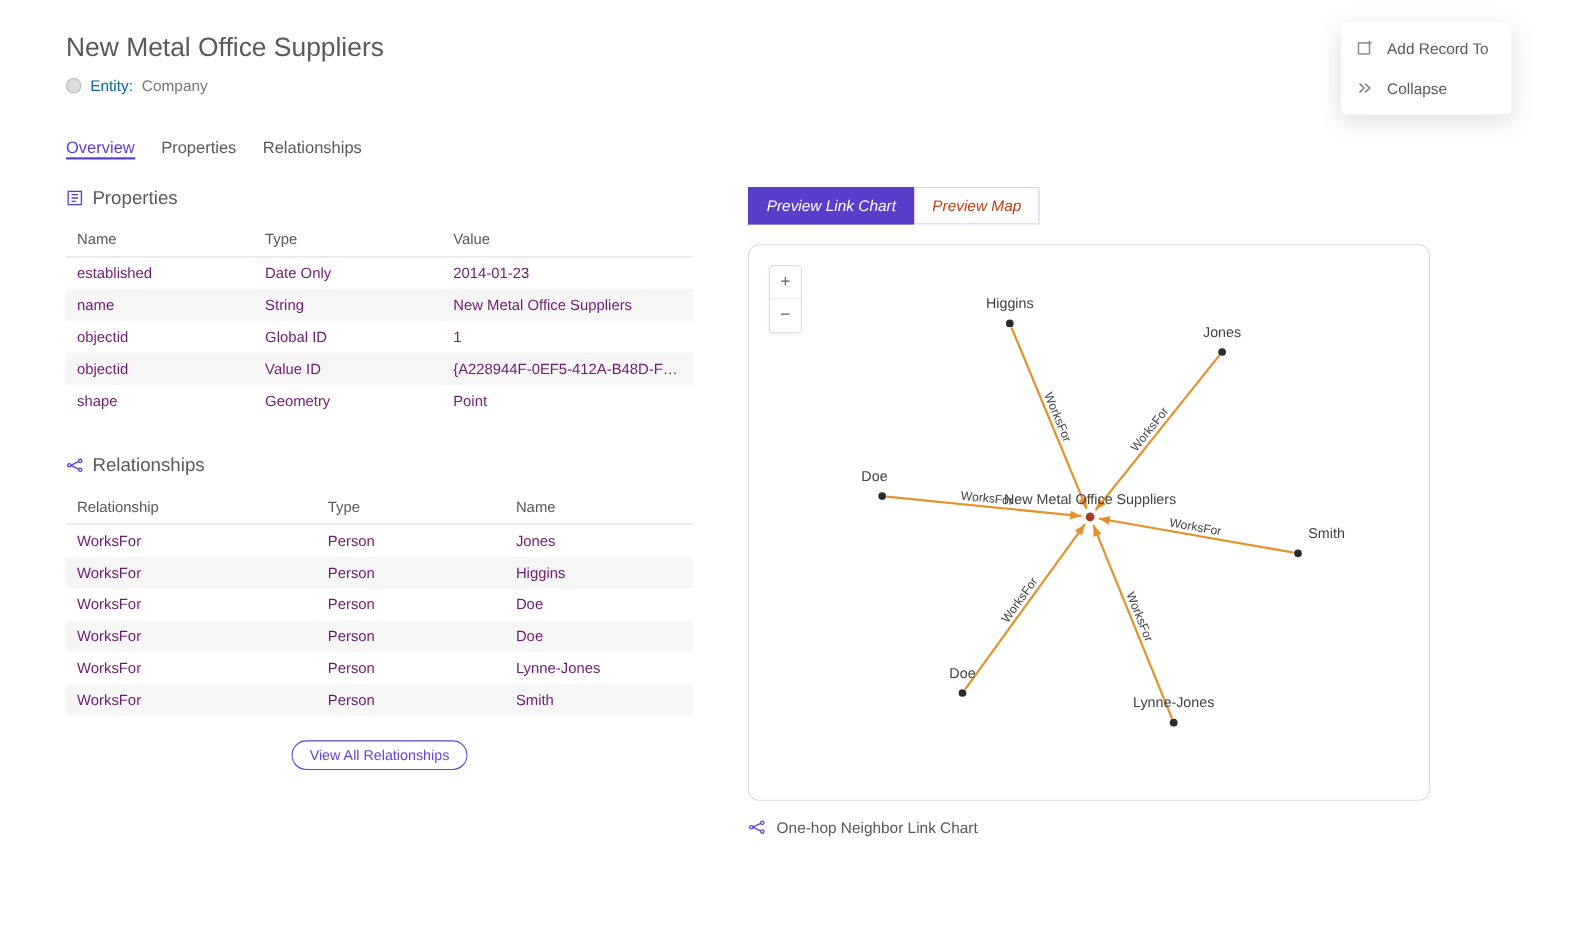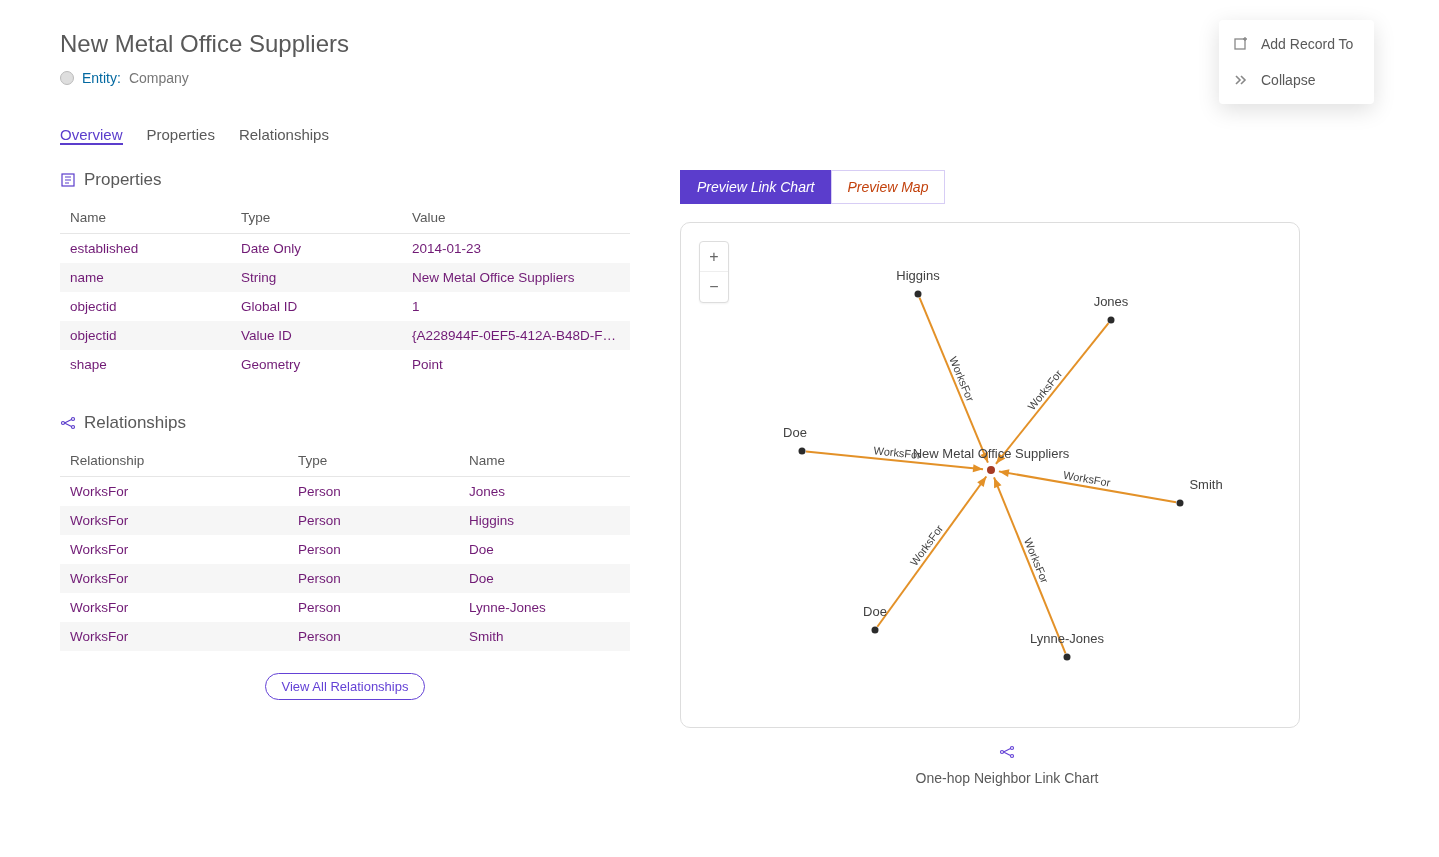--- a/index.html
+++ b/index.html
@@ -41,21 +41,21 @@
   .preview-tabs { display: flex; margin-bottom: 18px; font-style: italic; }
   .preview-tabs .ptab { padding: 8px 16px; font-size: 14px; cursor: pointer; border: 1px solid #d7cdf5; color: #c2410c; }
   .preview-tabs .ptab.active { background: #5b3dcc; color: #fff; border-color: #5b3dcc; }
   .preview-tabs .ptab:first-child { border-right: none; }
 
   .graph-box { position: relative; width: 620px; height: 506px; border: 1px solid #ddd; border-radius: 10px; background: #fff; overflow: hidden; }
   .zoom-ctrl { position: absolute; top: 18px; left: 18px; width: 30px; border: 1px solid #ddd; border-radius: 4px; background: #fff; box-shadow: 0 1px 2px rgba(0,0,0,0.05); z-index: 5; }
   .zoom-ctrl div { height: 30px; display: flex; align-items: center; justify-content: center; cursor: pointer; color: #666; font-size: 16px; }
   .zoom-ctrl div:first-child { border-bottom: 1px solid #eee; }
 
-  .footer-note { display: flex; align-items: center; gap: 10px; margin-top: 16px; font-size: 14px; color: #595959; flex-direction: column; }
+  .footer-note { display: flex; gap: 10px; margin-top: 16px; font-size: 14px; color: #595959; }
   .footer-note svg { color: #6442d6; }
 
   .node-dot { fill: #2b2b2b; }
   .center-dot { fill: #a63a24; }
   .edge { stroke: #e39128; stroke-width: 2; }
   .arrow { fill: #e39128; }
   .g-label { font-size: 13px; fill: #424242; }
   .e-label { font-size: 11px; fill: #424242; }
 </style>
 </head>

